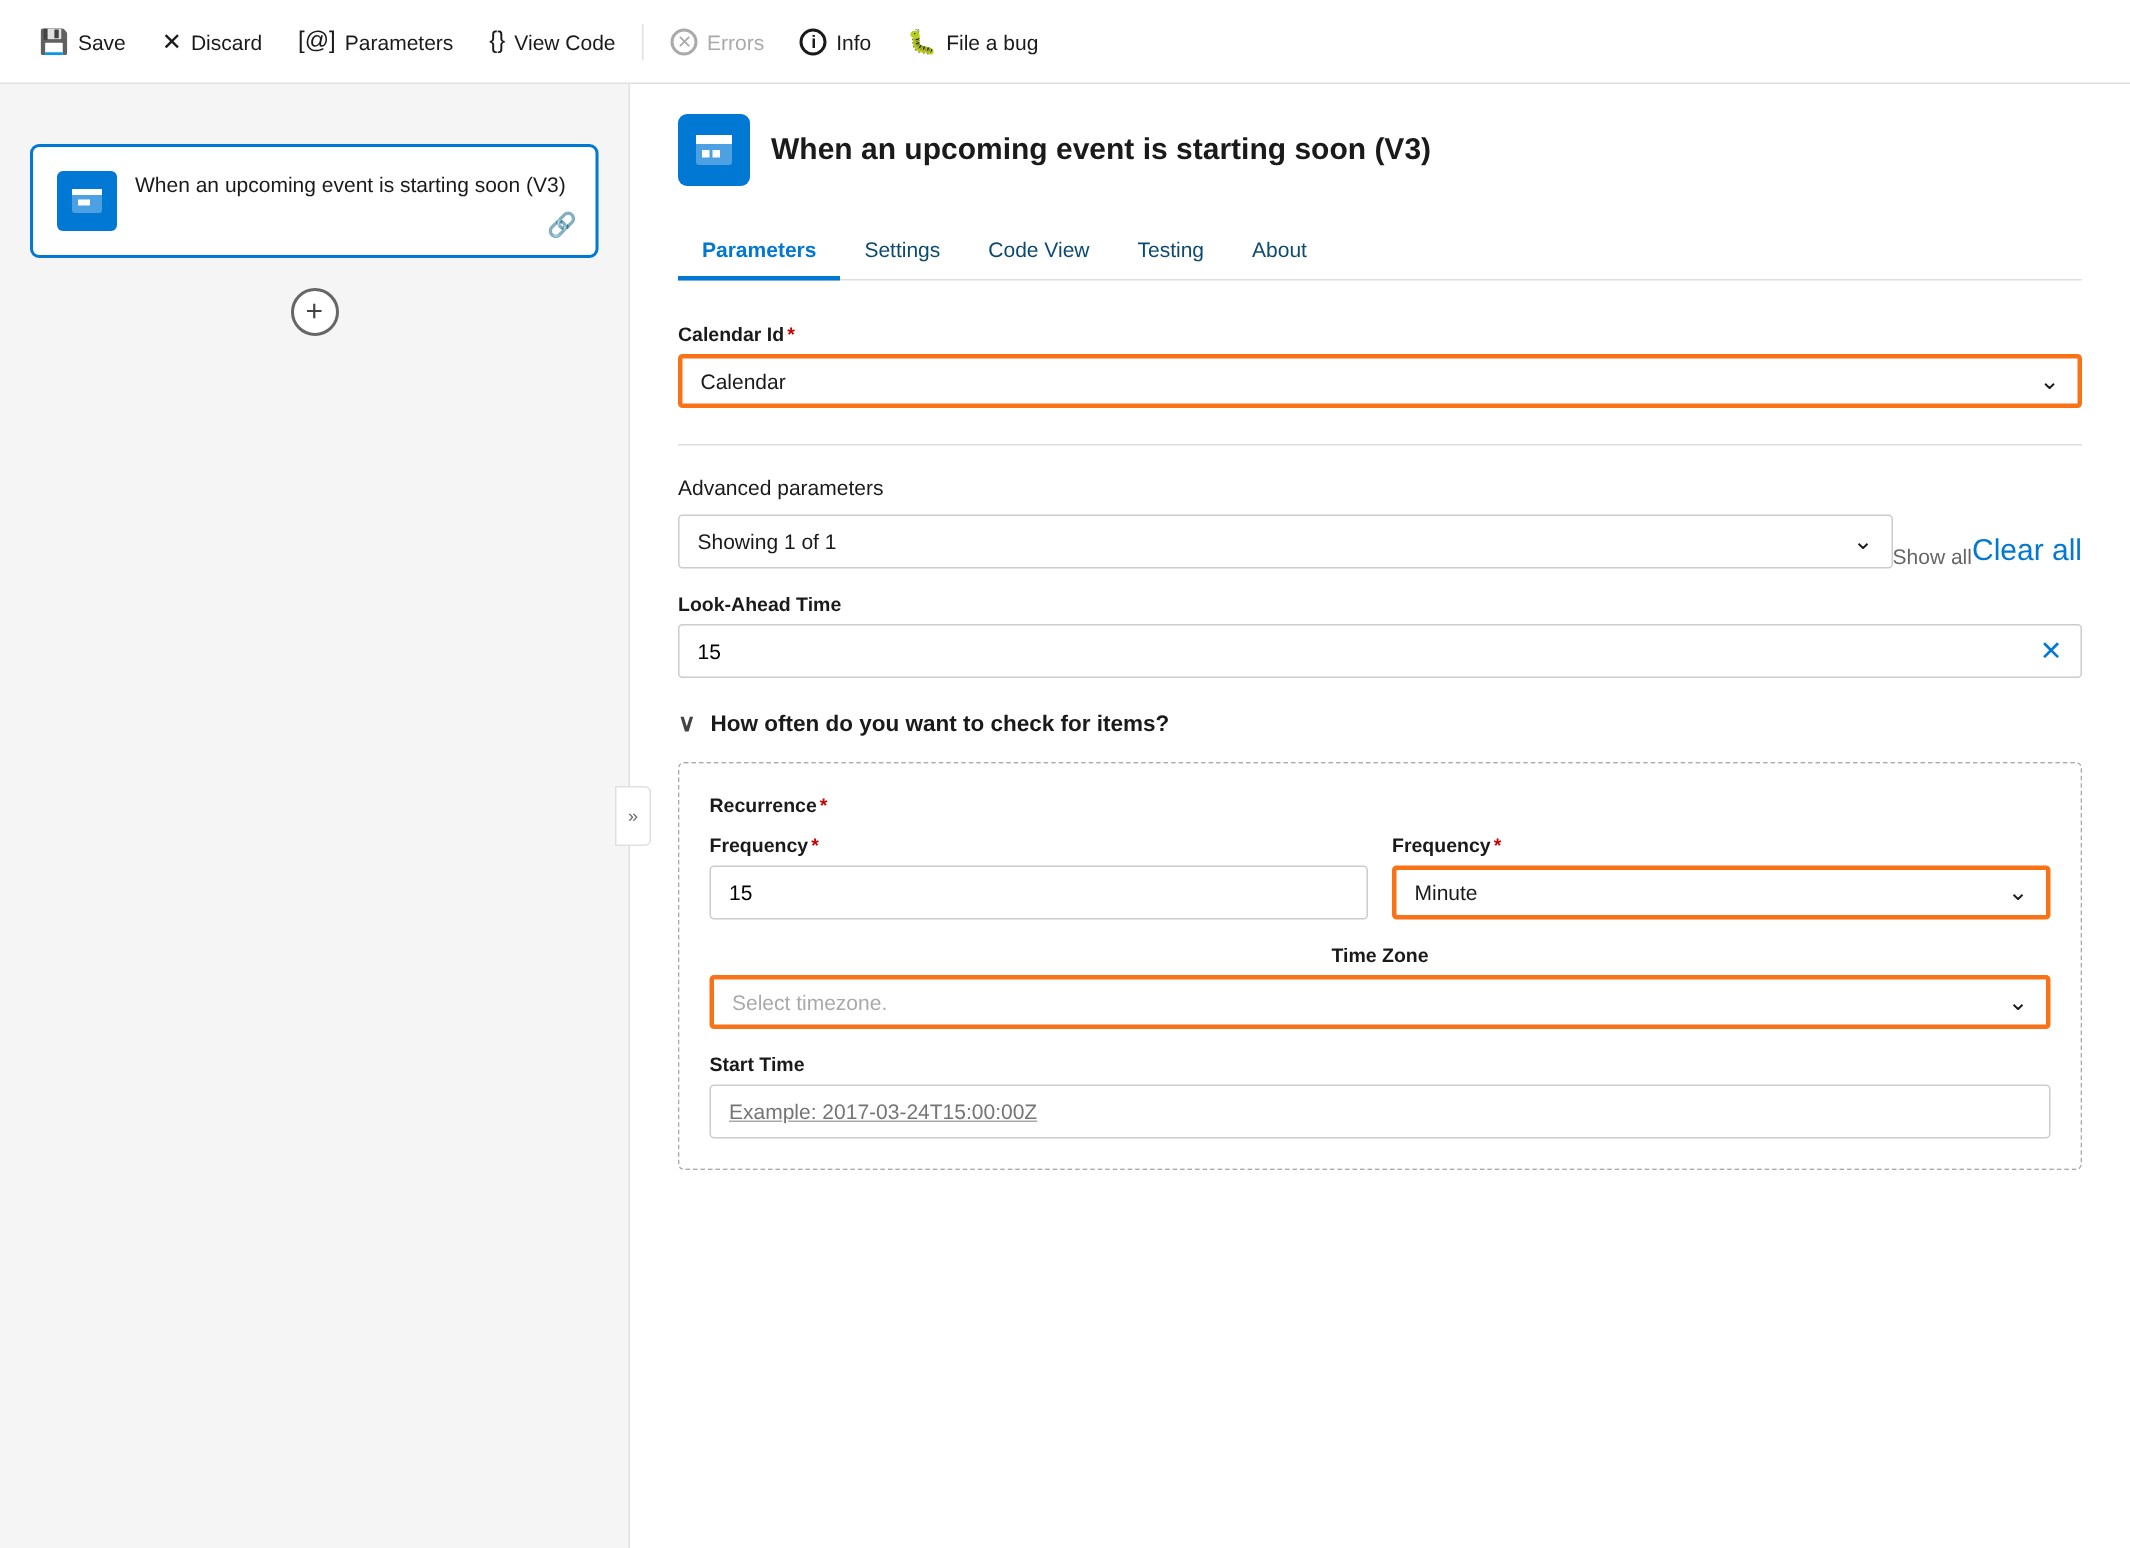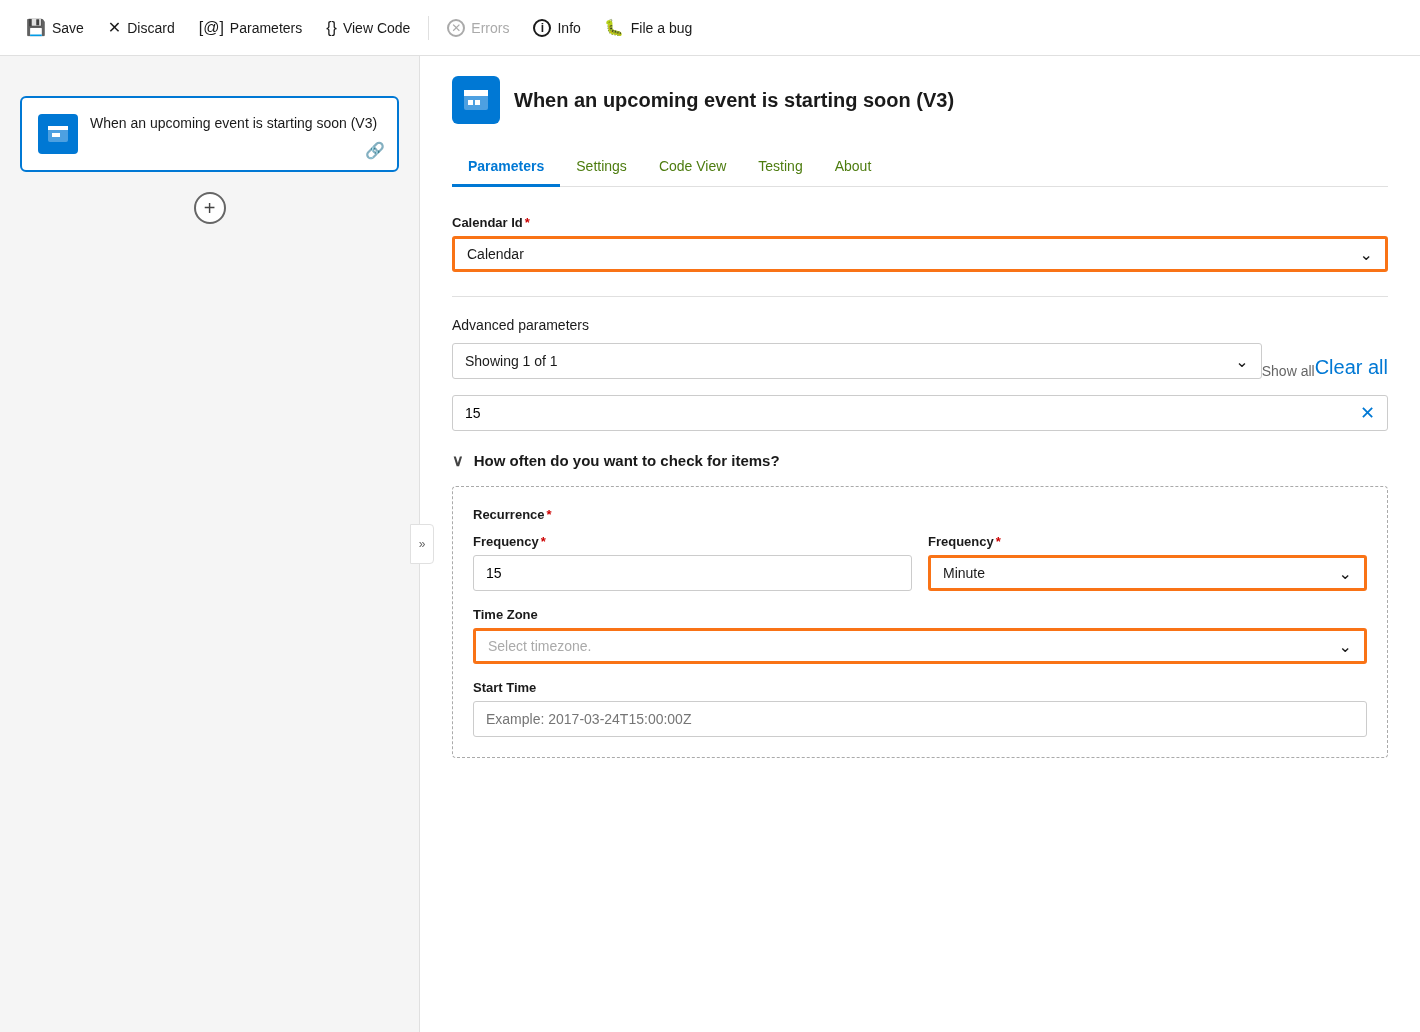--- a/index.html
+++ b/index.html
@@ -73,21 +73,21 @@
     .panel-header-icon {
       width: 48px; height: 48px; background: #0078d4; border-radius: 6px;
       display: flex; align-items: center; justify-content: center;
       color: #fff; font-size: 22px; flex-shrink: 0;
     }
     .panel-header-title { font-size: 20px; font-weight: 600; }
 
     
     .tabs { display: flex; border-bottom: 1px solid #e0e0e0; margin-bottom: 28px; }
     .tab {
-      padding: 10px 16px; cursor: pointer; font-size: 14px; color: #4d7c0f;
+      padding: 10px 16px; cursor: pointer; font-size: 14px; color: #0c4a6e;
       border-bottom: 3px solid transparent; margin-bottom: -1px;
     }
     .tab.active { color: #0078d4; border-bottom-color: #0078d4; font-weight: 600; }
 
     
     .field-label {
       font-size: 13px; font-weight: 700; margin-bottom: 6px; color: #1a1a1a;
     }
     .required-star { color: #c00; margin-left: 2px; }
 
@@ -149,21 +149,21 @@
     .two-col .col { flex: 1; }
 
     .input-box {
       width: 100%; border: 1px solid #ccc; border-radius: 3px;
       padding: 8px 12px; font-size: 14px; height: 36px;
     }
 
     .placeholder-input {
       width: 100%; border: 1px solid #ccc; border-radius: 3px;
       padding: 8px 12px; font-size: 14px; height: 36px;
-      color: #aaa; background: #fff;
+      color: #aaa; background: #fff; text-decoration: underline;
     }
 
     
     .right-panel::-webkit-scrollbar { width: 6px; }
     .right-panel::-webkit-scrollbar-track { background: #f1f1f1; }
     .right-panel::-webkit-scrollbar-thumb { background: #ccc; border-radius: 3px; }
   </style>
 </head>
 <body>
 
@@ -264,20 +264,21 @@
         <div class="advanced-select">
           <span>Showing 1 of 1</span>
           <span style="font-size:16px;">⌄</span>
         </div>
         <button class="show-all-btn">Show all</button>
         <button class="clear-all-btn">Clear all</button>
       </div>
     </div>
 
     <div style="margin-bottom: 20px;">
+      <div class="field-label">Look-Ahead Time</div>
       <div class="text-input-field">
         <input type="text" value="15" style="">
         <button class="clear-input-btn">
           <span style="color:#0078d4;font-size:18px;">✕</span>
         </button>
       </div>
     </div>
 
     <div class="collapsible-section">
       <div class="collapsible-header">
@@ -301,21 +302,21 @@
             <div class="field-label">
               <span>Frequency</span><span class="required-star">*</span>
             </div>
             <div class="select-field">
               <span>Minute</span>
               <span style="font-size:16px;">⌄</span>
             </div>
           </div>
         </div>
 
-        <div style="margin-bottom:16px;">
+        <div style="margin-bottom:16px;text-align:center;">
           <div class="field-label">Time Zone</div>
           <div class="select-field">
             <span style="color:#aaa;">Select timezone.</span>
             <span style="font-size:16px;">⌄</span>
           </div>
         </div>
 
         <div>
           <div class="field-label">Start Time</div>
           <input type="text" class="placeholder-input" placeholder="Example: 2017-03-24T15:00:00Z" style="">

